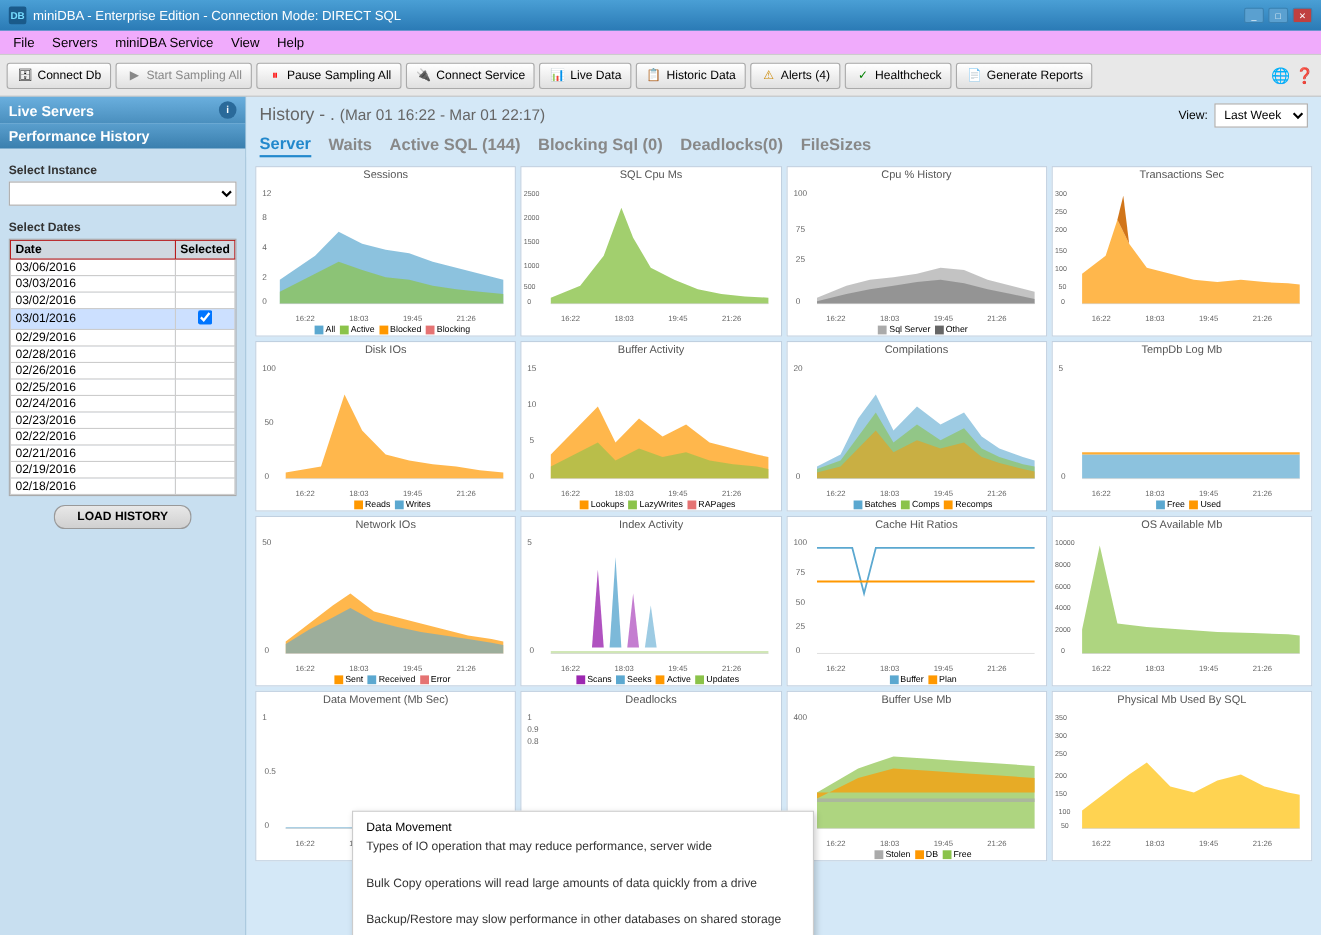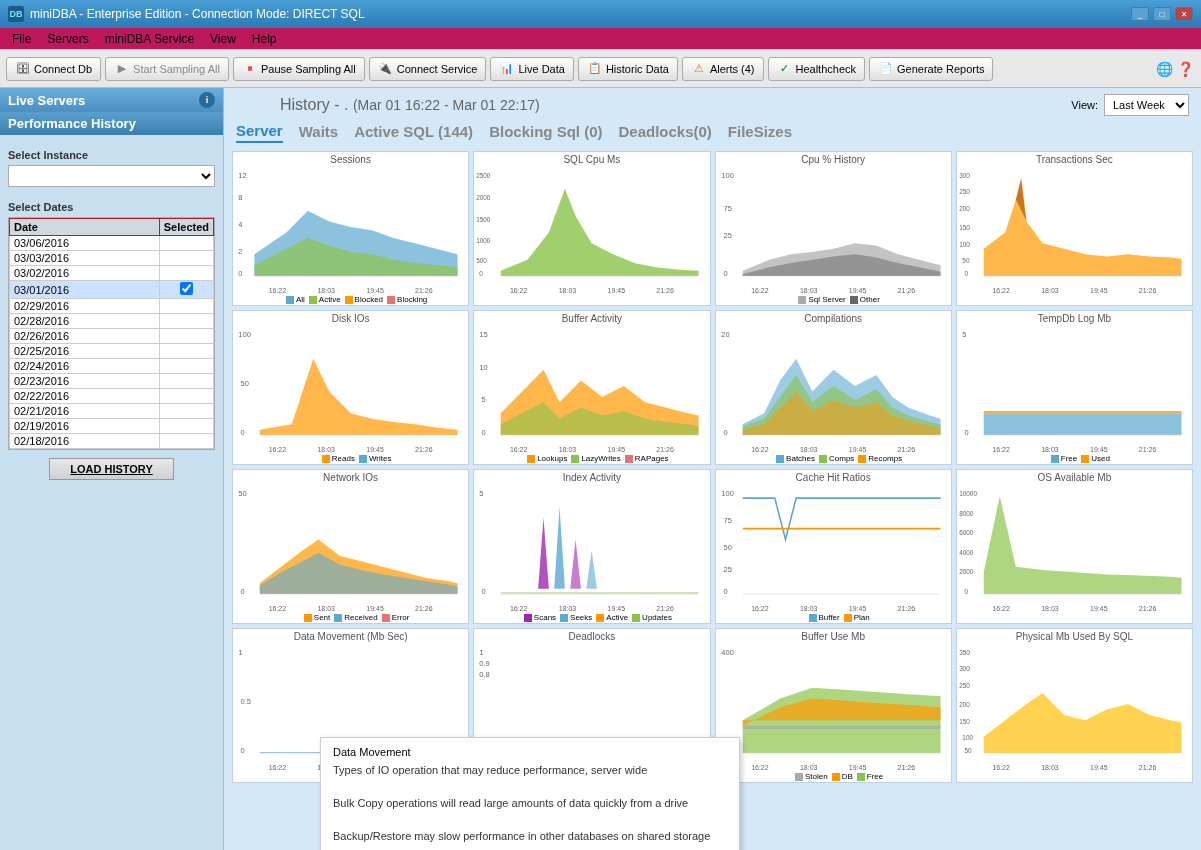--- a/index.html
+++ b/index.html
@@ -7,21 +7,21 @@
 
     
     #titlebar { background: linear-gradient(to bottom, #4a9fd5, #2a7ab5); color: white; height: 28px; display: flex; align-items: center; padding: 0 8px; font-size: 12px; }
     #titlebar .app-icon { width: 16px; height: 16px; background: #1a5a8a; border-radius: 2px; margin-right: 6px; display: inline-flex; align-items: center; justify-content: center; color: #7df; font-size: 9px; font-weight: bold; }
     #titlebar .title { flex: 1; }
     #titlebar .win-controls { display: flex; gap: 4px; }
     #titlebar .win-btn { width: 18px; height: 14px; background: #5aa0d0; border: 1px solid #3a80b0; border-radius: 2px; cursor: pointer; display: flex; align-items: center; justify-content: center; font-size: 8px; color: white; }
     #titlebar .win-btn.close { background: #c04040; }
 
     
-    #menubar { background: #be185d; border-bottom: 1px solid #ccc; height: 22px; display: flex; align-items: center; padding: 0 4px; }
+    #menubar { background: #f0abfc; border-bottom: 1px solid #ccc; height: 22px; display: flex; align-items: center; padding: 0 4px; }
     #menubar .menu-item { padding: 2px 8px; cursor: pointer; font-size: 12px; }
 
     
     #toolbar { background: #e8e8e8; border-bottom: 1px solid #bbb; height: 38px; display: flex; align-items: center; padding: 2px 6px; gap: 4px; }
     .toolbar-btn { display: flex; align-items: center; gap: 3px; padding: 3px 8px; border: 1px solid #aaa; border-radius: 3px; background: linear-gradient(to bottom, #fff, #e0e0e0); cursor: pointer; font-size: 11px; white-space: nowrap; }
     .toolbar-btn .btn-icon { width: 16px; height: 16px; display: inline-flex; align-items: center; justify-content: center; }
     #toolbar-right { margin-left: auto; display: flex; gap: 4px; }
     .icon-globe { color: #5588aa; font-size: 14px; }
 
     
@@ -38,28 +38,28 @@
     #instance-select { width: 100%; height: 22px; border: 1px solid #aaa; background: white; font-size: 11px; margin-bottom: 8px; }
 
     
     #date-table { width: 100%; border-collapse: collapse; font-size: 11px; }
     #date-table th { background: #d0d8e0; border: 1px solid #b91c1c; padding: 2px 4px; text-align: left; }
     #date-table td { border: 1px solid #ccc; padding: 1px 4px; background: white; }
     #date-table td:nth-child(2) { text-align: center; width: 30px; }
     #date-table tr.selected td { background: #cce0ff; }
     .scroll-container { max-height: 320px; overflow-y: auto; border: 1px solid #aaa; }
 
-    .load-btn { display: block; margin: 8px auto; padding: 4px 20px; background: linear-gradient(to bottom, #e8e8e8, #d0d0d0); border: 1px solid #999; border-radius: 0; cursor: pointer; font-size: 11px; font-weight: bold; text-decoration: underline; }
+    .load-btn { display: block; margin: 8px auto; padding: 4px 20px; background: linear-gradient(to bottom, #e8e8e8, #d0d0d0); border: 1px solid #999; border-radius: 10px; cursor: pointer; font-size: 11px; font-weight: bold; }
 
     
     #content { flex: 1; background: #d4e8f7; overflow: hidden; display: flex; flex-direction: column; }
 
     
     #content-header { background: #d4e8f7; padding: 6px 12px 4px 12px; display: flex; align-items: center; justify-content: space-between; }
-    #history-title { font-size: 16px; color: #444; margin-left: 44px; }
+    #history-title { font-size: 16px; color: #444; }
     #history-title span.history-word { color: #666; }
     #history-title span.date-range { color: #666; font-size: 14px; }
     #view-control { display: flex; align-items: center; gap: 6px; font-size: 11px; }
     #view-select { height: 22px; border: 1px solid #aaa; background: white; font-size: 11px; padding: 0 4px; }
 
     
     #content-tabs { display: flex; align-items: center; background: #d4e8f7; padding: 0 12px; gap: 16px; margin-bottom: 4px; }
     .tab-item { font-size: 15px; font-weight: bold; cursor: pointer; padding: 2px 0; color: #555; }
     .tab-item.active { color: #2288cc; border-bottom: 2px solid #2288cc; }
     .tab-item.inactive { color: #888; }

